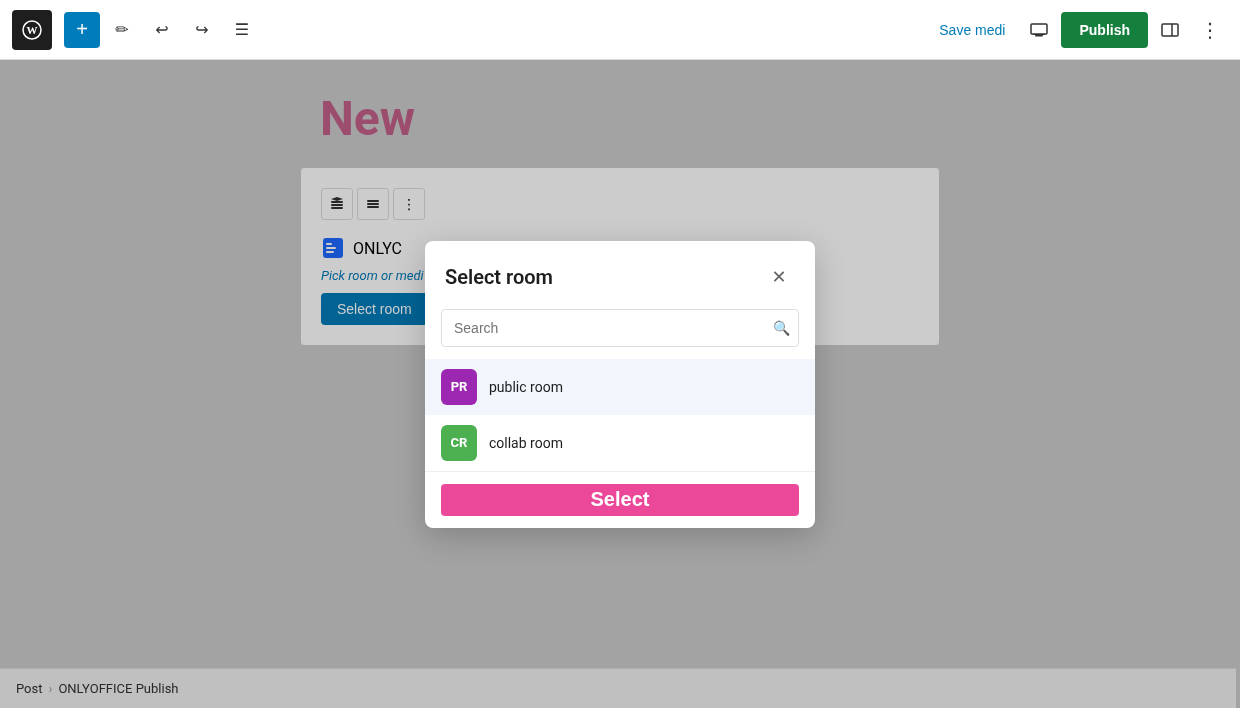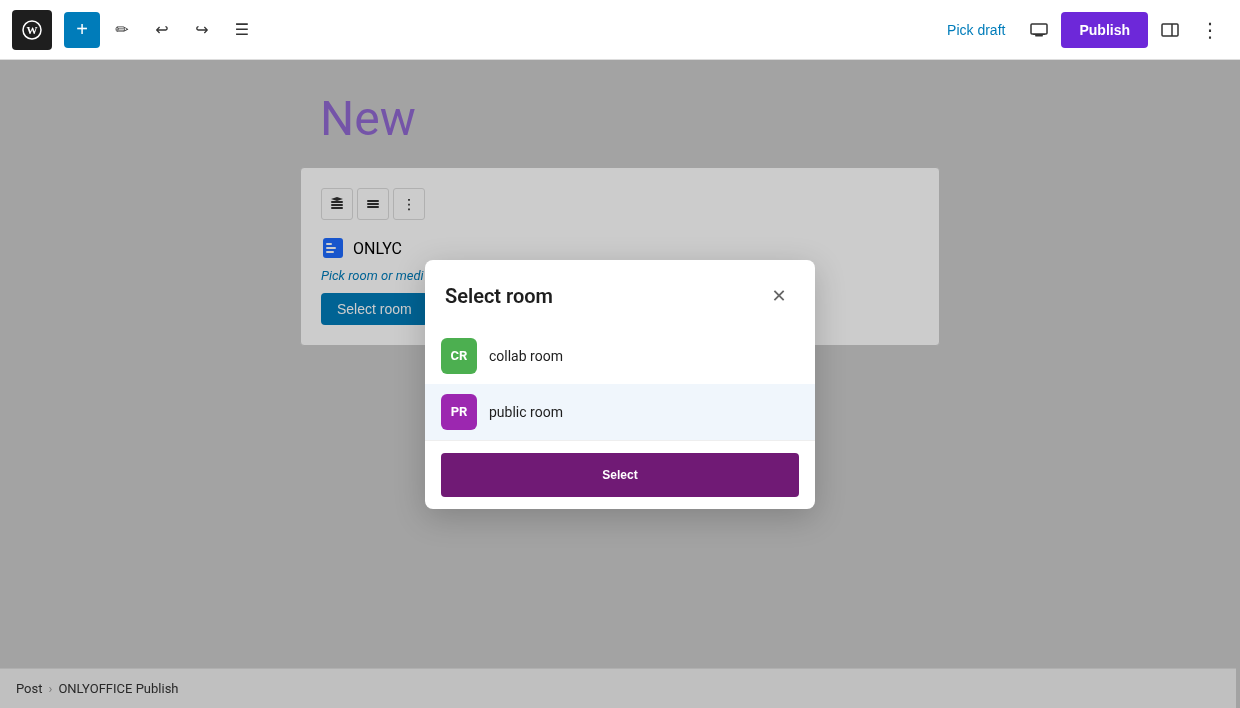--- a/index.html
+++ b/index.html
@@ -67,21 +67,21 @@
     .save-draft-btn {
       border: none;
       background: transparent;
       color: #007cba;
       font-size: 14px;
       cursor: pointer;
       padding: 8px 12px;
     }
 
     .publish-btn {
-      background: #6d28d9;
+      background: #15803d;
       color: #fff;
       border: none;
       border-radius: 4px;
       padding: 8px 18px;
       font-size: 14px;
       font-weight: 600;
       cursor: pointer;
       height: 36px;
     }
 
@@ -157,22 +157,22 @@
       justify-content: center;
       padding-top: 30px;
     }
 
     .editor-block {
       width: 640px;
     }
 
     .block-title {
       font-size: 48px;
-      font-weight: normal;
-      color: #6d28d9;
+      font-weight: bold;
+      color: #be185d;
       opacity: 0.6;
       margin-bottom: 20px;
       padding: 0 20px;
     }
 
     .onlyoffice-block {
       background: #fff;
       border: 1px solid #ccc;
       border-radius: 4px;
       padding: 20px;
@@ -346,26 +346,26 @@
       color: #1e1e1e;
     }
 
     .modal-footer {
       padding: 12px 16px;
       border-top: 1px solid #eee;
     }
 
     .select-btn {
       width: 100%;
-      height: 44px;
-      background: #701a75;
-      color: #fff;
-      border: none;
-      border-radius: 4px;
-      font-size: 12px;
+      height: 32px;
+      background: #ec4899;
+      color: #fff;
+      border: none;
+      border-radius: 4px;
+      font-size: 20px;
       font-weight: 600;
       cursor: pointer;
     }
   </style>
 </head>
 <body>
 
 <div class="toolbar">
   <div class="wp-logo">
     <svg width="20" height="20" viewBox="0 0 20 20" fill="none">
@@ -374,21 +374,21 @@
     </svg>
   </div>
   <button class="toolbar-btn add">+</button>
   <button class="toolbar-btn">✏</button>
   <button class="toolbar-btn">↩</button>
   <button class="toolbar-btn">↪</button>
   <button class="toolbar-btn">☰</button>
 
   <div class="toolbar-spacer"></div>
 
-  <button class="save-draft-btn">Pick draft</button>
+  <button class="save-draft-btn">Save medi</button>
   <button class="view-btn">
     <svg width="18" height="14" viewBox="0 0 18 14" fill="none">
       <rect x="1" y="1" width="16" height="10" rx="1" stroke="#333" stroke-width="1.5" fill="none"></rect>
       <rect x="5" y="12" width="8" height="1.5" rx="0.75" fill="#333"></rect>
       <rect x="3" y="11" width="12" height="1" rx="0.5" fill="#333"></rect>
     </svg>
   </button>
   <button class="publish-btn">Publish</button>
   <button class="view-btn">
     <svg width="18" height="14" viewBox="0 0 18 14" fill="none">
@@ -440,29 +440,35 @@
 
   <div class="overlay">
 
     <div class="modal">
 
       <div class="modal-header">
         <span class="modal-title">Select room</span>
         <button class="modal-close-btn">✕</button>
       </div>
 
+      <div class="modal-search">
+        <input type="text" placeholder="Search" style="">
+        <button class="search-icon-btn">
+          <span>🔍</span>
+        </button>
+      </div>
 
       <div class="modal-list">
+        <div class="room-item selected">
+          <div class="room-avatar pr">PR</div>
+          <span class="room-name">public room</span>
+        </div>
         <div class="room-item">
           <div class="room-avatar cr">CR</div>
           <span class="room-name">collab room</span>
-        </div>
-        <div class="room-item selected">
-          <div class="room-avatar pr">PR</div>
-          <span class="room-name">public room</span>
         </div>
       </div>
 
       <div class="modal-footer">
         <button class="select-btn">Select</button>
       </div>
     </div>
   </div>
 
   <div class="breadcrumb-bar">

